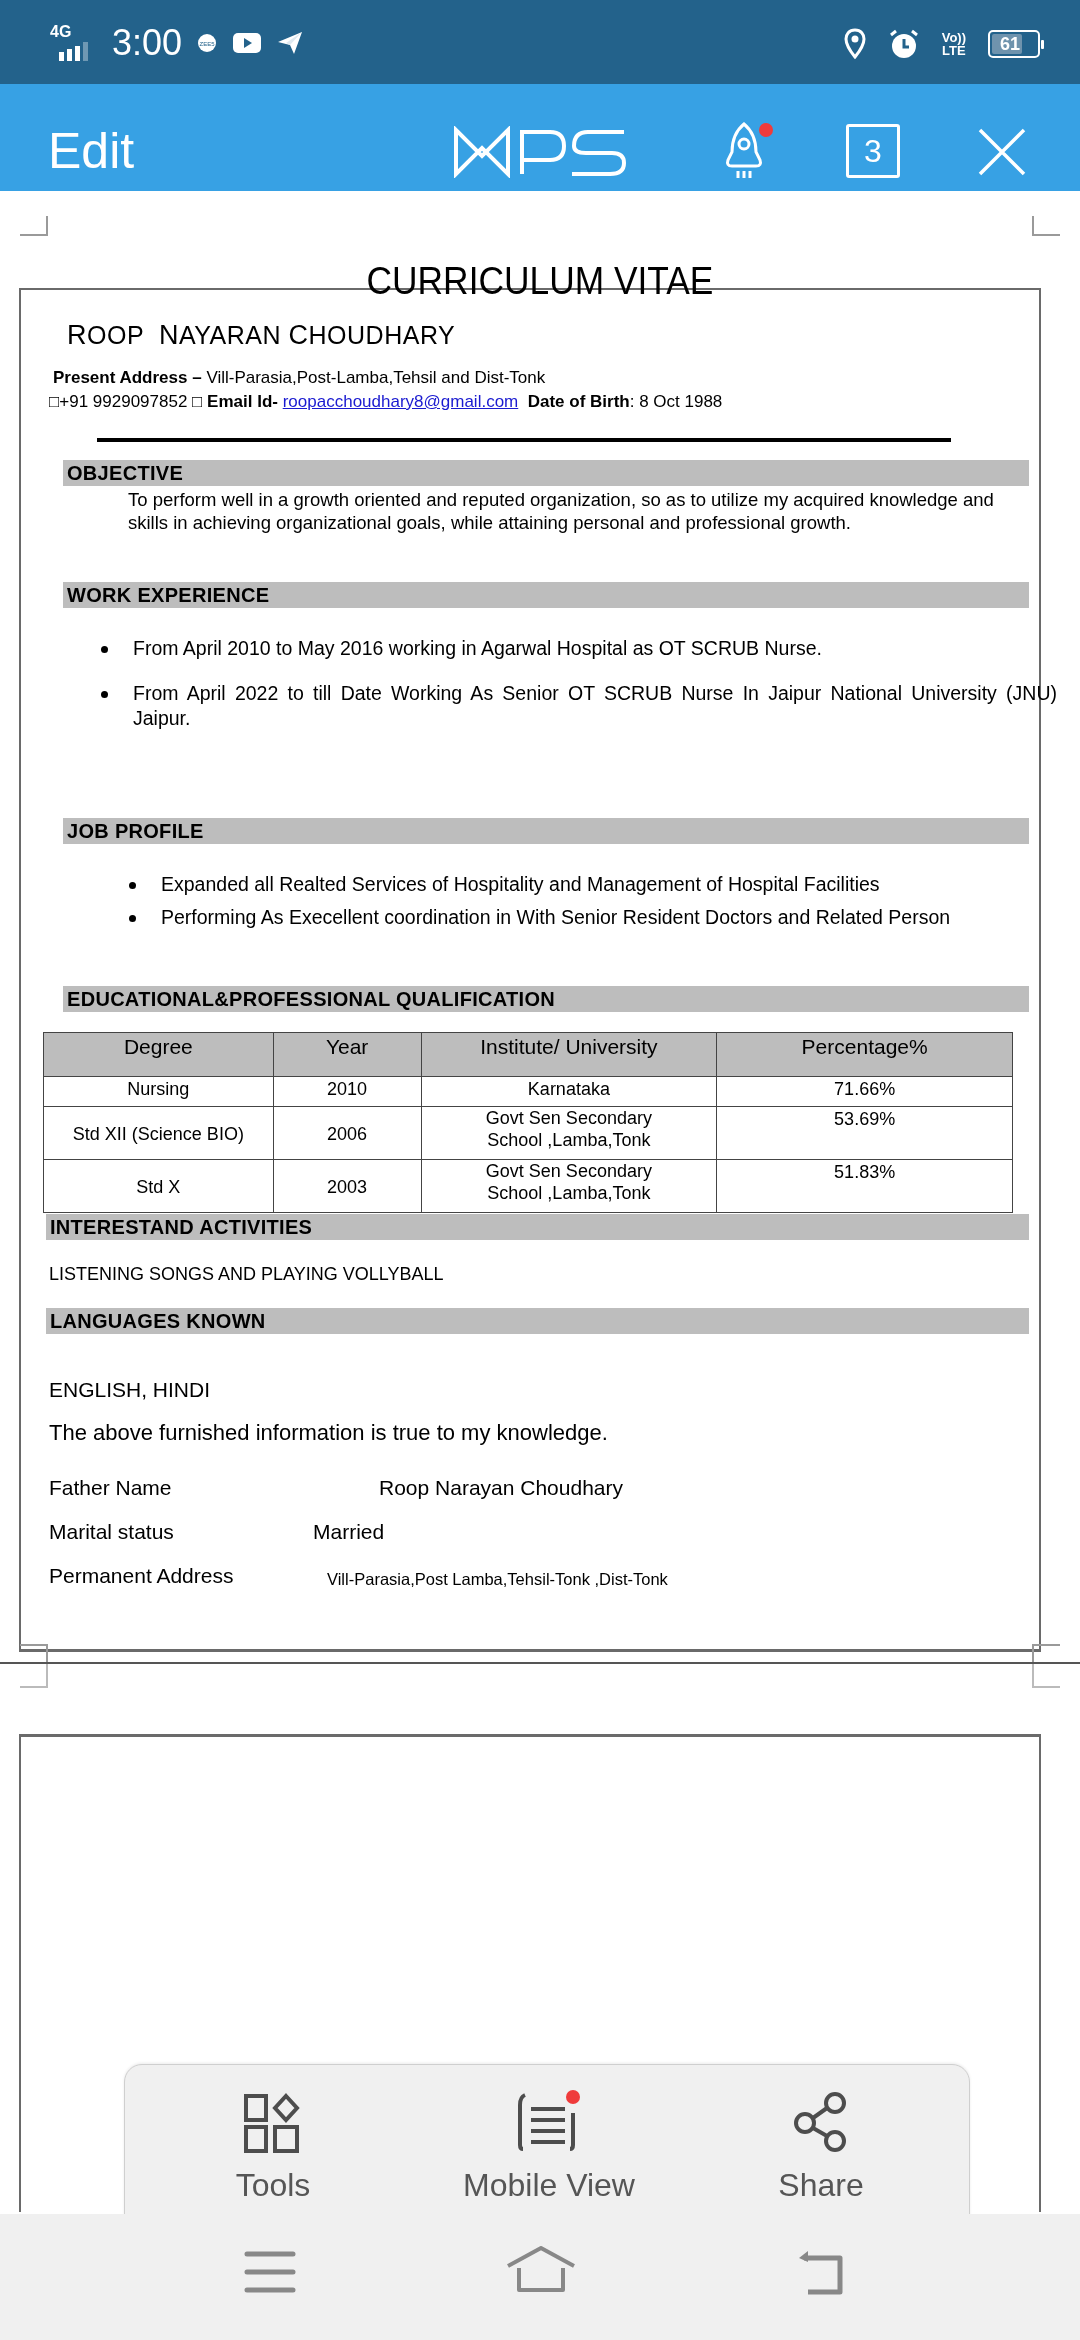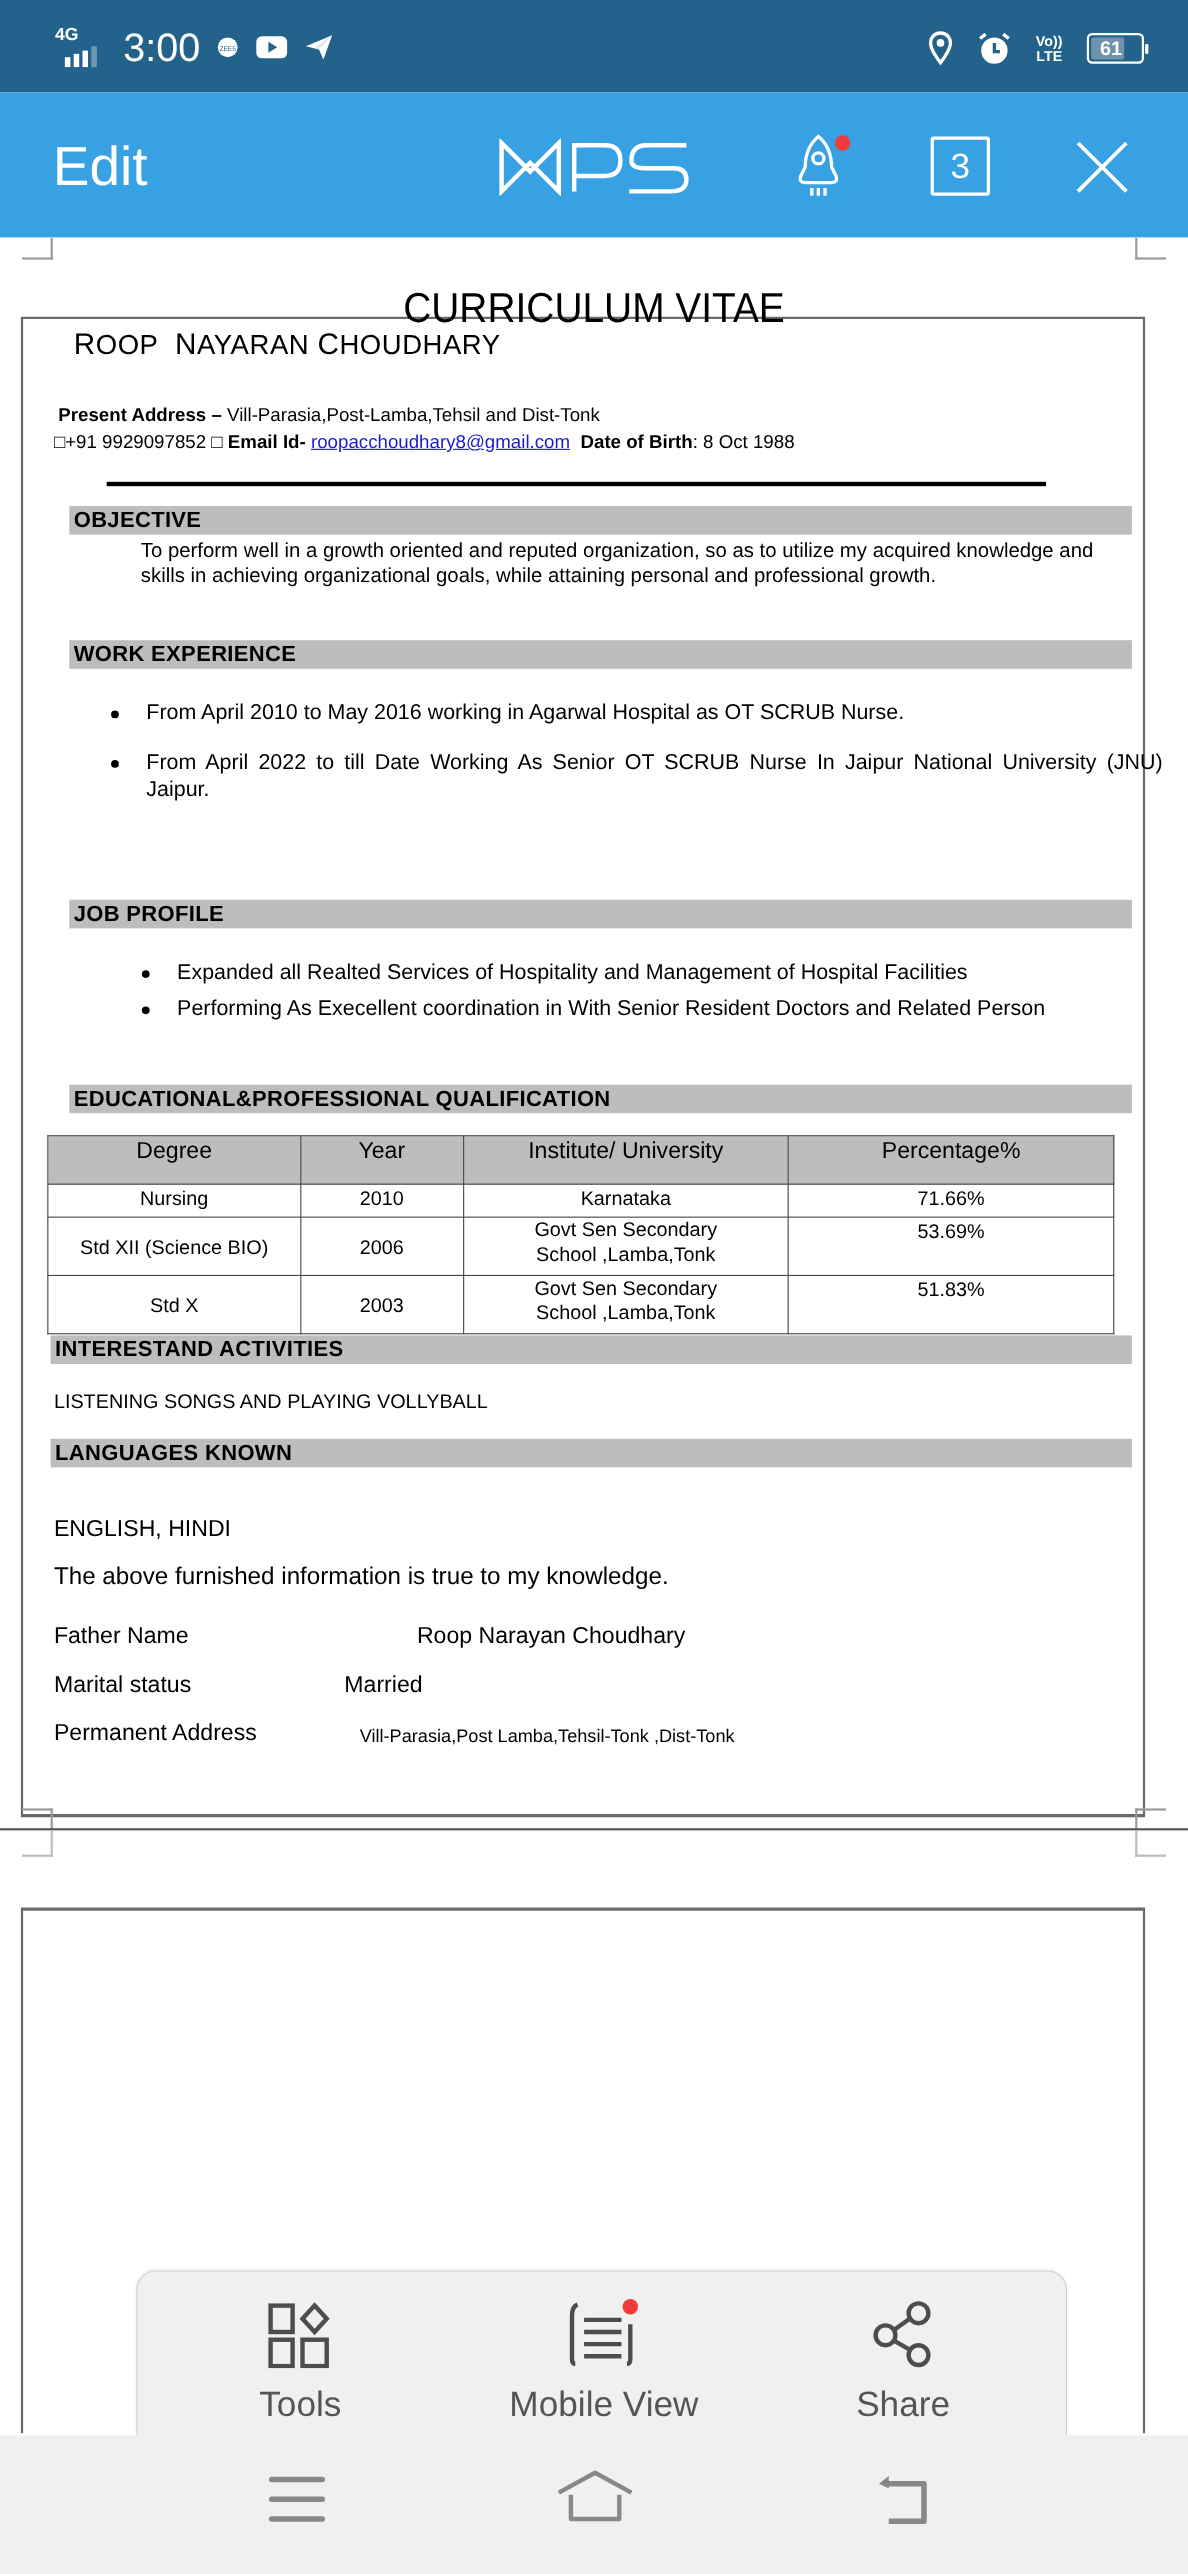--- a/index.html
+++ b/index.html
@@ -16,33 +16,33 @@
   .sb-time { font-size: 36px; font-family: "Liberation Sans", sans-serif; letter-spacing: 0; }
   .sb-icon { display: inline-flex; align-items: center; justify-content: center; }
   .sb-right { position: absolute; right: 40px; top: 22px; height: 44px; display: flex; align-items: center; gap: 22px; }
   .sb-lte { font-size: 13px; line-height: 13px; font-weight: bold; text-align: center; }
   .battery { width: 52px; height: 28px; border: 2px solid #fff; border-radius: 5px; position: relative; display: flex; align-items: center; padding: 2px; }
   .battery .fill { position: absolute; left: 2px; top: 2px; bottom: 2px; width: 62%; background: #6f93ad; border-radius: 2px; }
   .battery .pct { position: relative; font-size: 18px; font-weight: bold; padding-left: 8px; }
   .battery::after { content: ""; position: absolute; right: -6px; top: 8px; width: 3px; height: 9px; background: #fff; border-radius: 1px; }
 
   
-  .appbar { position: absolute; left: 0; top: 84px; width: 1080px; height: 132px; background: #37a1e4; color: #fff; text-align: right; }
+  .appbar { position: absolute; left: 0; top: 84px; width: 1080px; height: 107px; background: #37a1e4; color: #fff; text-align: right; }
   .appbar .edit { position: absolute; left: 48px; top: 38px; font-size: 50px; }
   .appbar .logo { position: absolute; left: 452px; top: 42px; }
   .appbar .rocket { position: absolute; left: 712px; top: 36px; }
   .appbar .tabs-count { position: absolute; left: 846px; top: 40px; width: 54px; height: 54px; border: 3px solid #fff; border-radius: 3px; display: flex; align-items: center; justify-content: center; font-size: 32px; }
   .appbar .close { position: absolute; left: 978px; top: 44px; }
 
   
   .doc { position: absolute; left: 0; top: 216px; width: 1080px; height: 1996px; background: #fff; overflow: hidden; }
   .crop { position: absolute; border-color: #9a9a9a; border-style: solid; width: 28px; height: 20px; }
   .page1 { position: absolute; left: 19px; top: 72px; width: 1022px; height: 1364px; border: 2px solid #6a6a6a; border-bottom-width: 3px; }
   .cv-title { position: absolute; left: 0; width: 1080px; top: 42px; text-align: center; font-size: 38px; color: #000; font-family: "Liberation Sans", sans-serif; transform: scaleX(0.93); background: transparent; }
-  .name { position: absolute; left: 46px; top: 8px; font-size: 25px; color: #000; font-variant: small-caps; letter-spacing: 0.5px; }
+  .name { position: absolute; left: 46px; top: 30px; font-size: 25px; color: #000; font-variant: small-caps; letter-spacing: 0.5px; }
   .name .big { font-size: 27px; }
   .contact { position: absolute; left: 32px; font-size: 17px; color: #000; white-space: nowrap; }
   .contact b { font-weight: bold; }
   .contact a { color: #1a1ad0; text-decoration: underline; }
   .rule { position: absolute; left: 78px; top: 148px; width: 854px; height: 4px; background: #000; }
 
   .sec-head { position: absolute; left: 40px; width: 968px; height: 26px; background: #bdbdbd; font-weight: bold; font-size: 20px; color: #000; padding-left: 4px; line-height: 26px; letter-spacing: 0.3px; }
   .para { position: absolute; font-size: 18.5px; color: #000; line-height: 23px; }
   .bullets { position: absolute; list-style: none; }
   .bullets li { position: relative; font-size: 19.5px; color: #000; line-height: 25px; padding-left: 0; }

